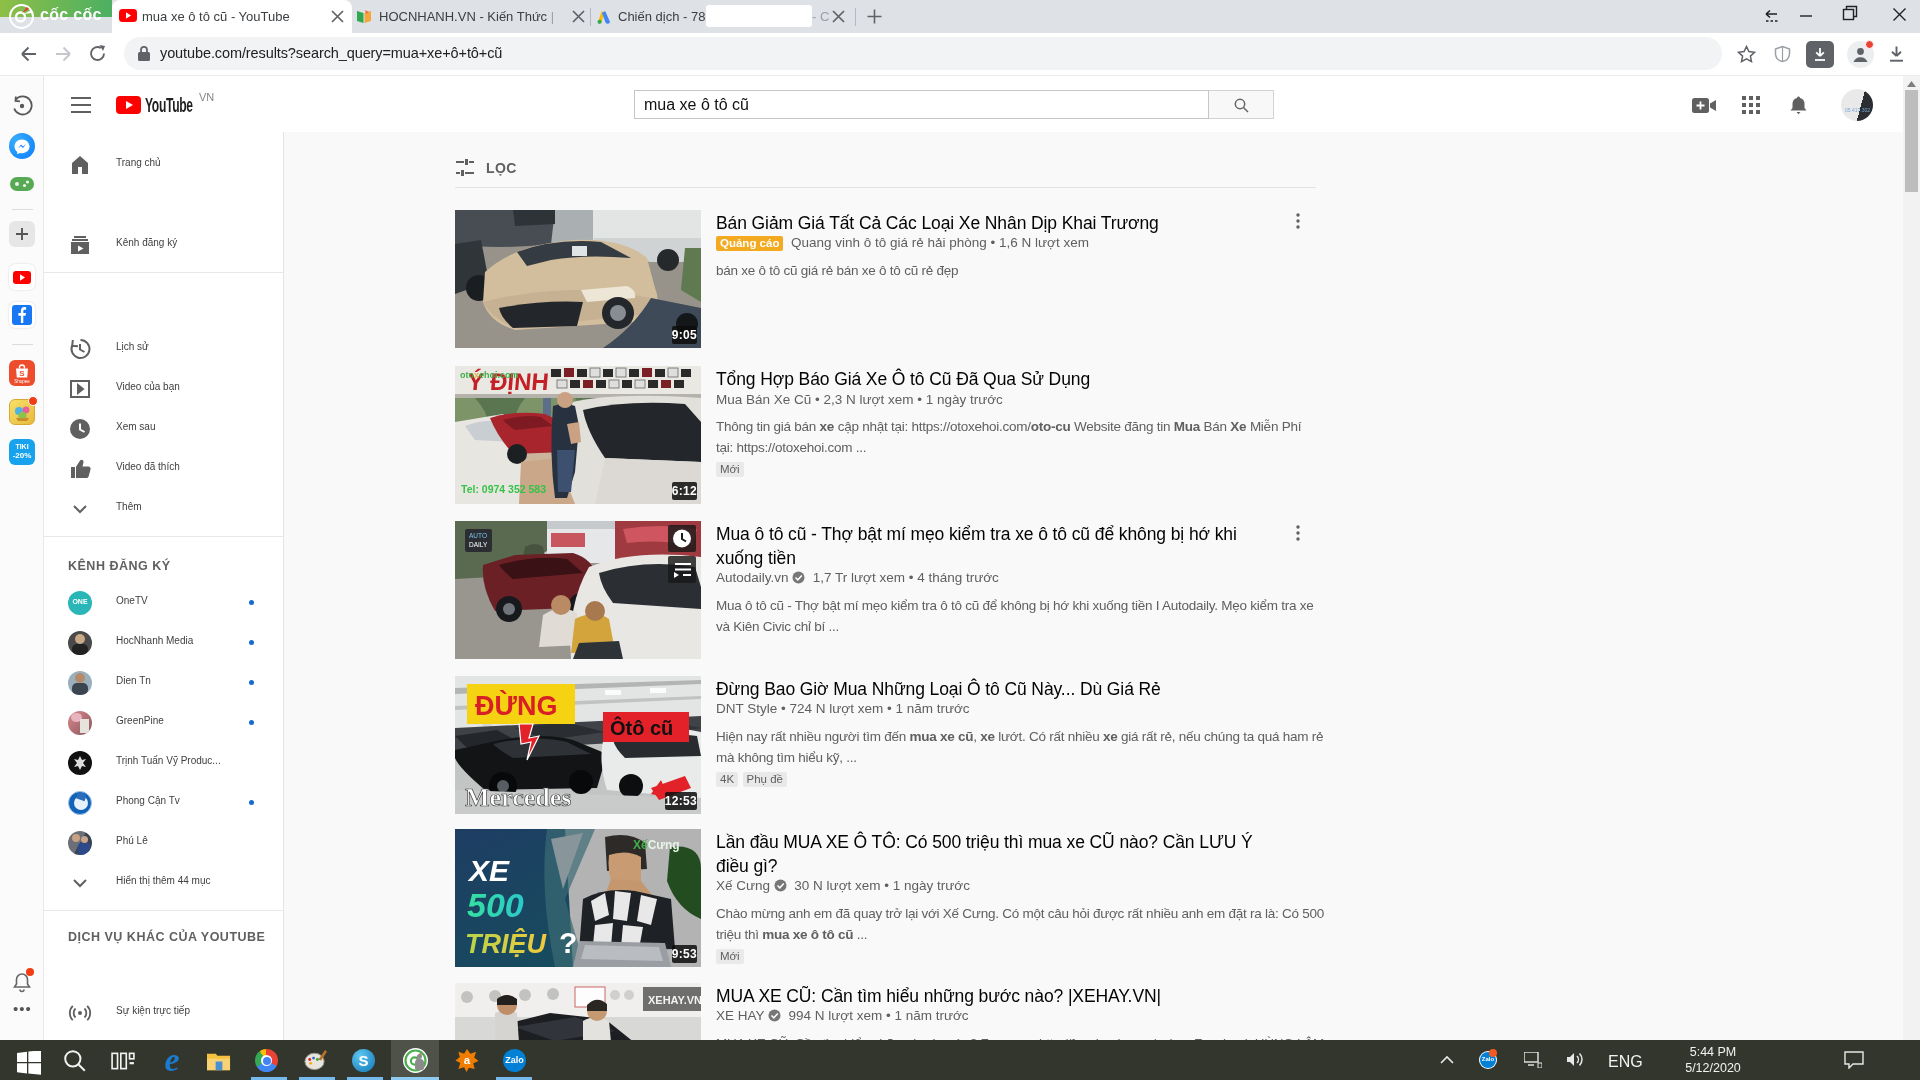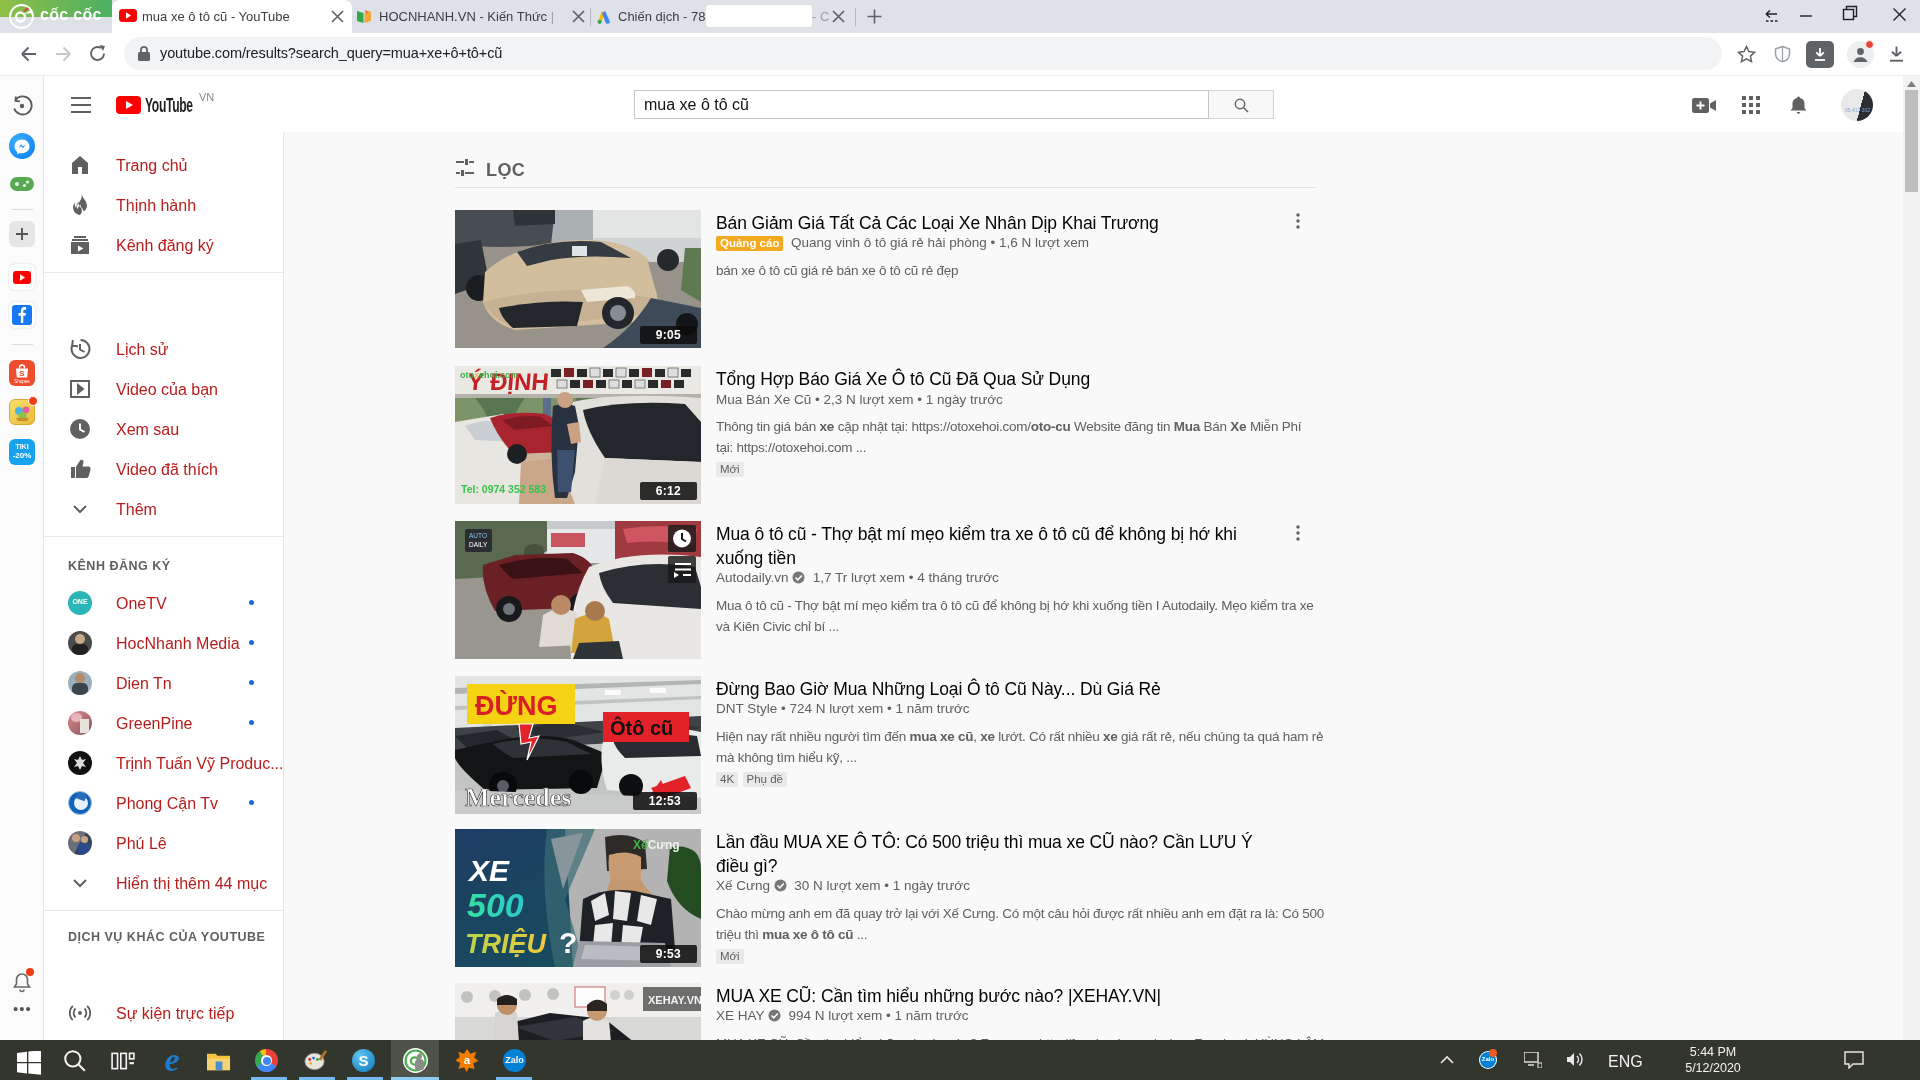--- a/index.html
+++ b/index.html
@@ -26,35 +26,35 @@
   
   #masthead { left:44px; top:76px; width:1876px; height:56px; background:#fff; }
   #searchbox { left:634px; top:90px; width:575px; height:29px; background:#fff; border:1px solid #c6c6c6; }
   #searchtext { left:644px; top:96px; font-size:16px; color:#111; }
   #searchbtn { left:1209px; top:90px; width:65px; height:29px; background:#f8f8f8; border:1px solid #d3d3d3; border-left:none; }
 
   
   #guide { left:44px; top:132px; width:240px; height:908px; background:#fff; border-right:1px solid #e5e5e5; }
   .gitem { position:absolute; left:0; width:240px; height:40px; }
   .gicon { position:absolute; left:24px; top:8px; width:24px; height:24px; }
-  .glabel { position:absolute; left:72px; top:12px; font-size:16px; color:#b91c1c; }
+  .glabel { position:absolute; left:72px; top:12px; font-size:10px; color:#404040; }
   .ghead { position:absolute; left:24px; font-size:12.5px; font-weight:bold; color:#606060; letter-spacing:.5px; }
   .gdiv { position:absolute; left:0; width:239px; height:1px; background:#e8e8e8; }
   .avatar24 { position:absolute; left:24px; top:8px; width:24px; height:24px; border-radius:50%; overflow:hidden; }
   .bluedot { position:absolute; left:205px; top:17px; width:5px; height:5px; border-radius:50%; background:#1769d6; }
 
   
   #content { left:284px; top:132px; width:1619px; height:908px; background:#f9f9f9; }
   .vtitle { position:absolute; font-size:17.5px; color:#030303; line-height:24px; letter-spacing:-0.1px; }
   .vmeta { position:absolute; font-size:13.5px; color:#606060; }
   .vdesc { position:absolute; font-size:13.5px; color:#606060; line-height:20.5px; letter-spacing:-0.25px; }
   .badge { display:inline-block; background:#e9e9e9; color:#606060; font-size:11.5px; padding:1px 4px 2px; border-radius:2px; }
   .adbadge { display:inline-block; background:#f3aa21; color:#fff; font-size:11.5px; font-weight:bold; padding:1px 4px 2px; border-radius:2px; }
   .thumb { position:absolute; left:455px; width:246px; height:138px; overflow:hidden; }
-  .dur { position:absolute; right:4px; bottom:4px; background:rgba(12,12,12,.85); color:#fff; font-size:12px; font-weight:bold; padding:2px 16px; border-radius:2px; letter-spacing:.3px; }
+  .dur { position:absolute; right:4px; bottom:4px; background:rgba(12,12,12,.85); color:#fff; font-size:12px; font-weight:bold; padding:2px 0; border-radius:2px; letter-spacing:.3px; }
   .dots3 { position:absolute; left:1289px; width:18px; height:18px; }
 
   
   #taskbar { left:0; top:1040px; width:1920px; height:40px; background:#33362c; }
   .tbicon { position:absolute; top:8px; width:24px; height:24px; }
   .tbline { position:absolute; top:1077px; height:3px; background:#76b9ed; }
 </style>
 </head>
 <body>
 
@@ -280,26 +280,20 @@
   </svg>
 <div class="abs" style="left:1905px;top:90px;width:13px;height:102px;background:#bdbdbd"></div>
 
 <div class="abs" id="guide">
   <div class="gitem" style="top:13px">
     <svg class="gicon" viewBox="0 0 24 24">
         <path d="M4 10 L12 3 L20 10 V21 H14 V14 H10 V21 H4 Z" fill="#606060"></path>
       </svg>
     <div class="glabel">Trang chủ</div>
   </div>
-  <div class="gitem" style="top:53px">
-    <svg class="gicon" viewBox="0 0 24 24">
-        <path d="M13.5 1 C13.5 1 14.5 4.5 12 8 C10.5 10 9 11.5 9 14 A3.5 3.5 0 0 0 10 16.3 C10 14 11 12.7 12.5 11.5 C12.5 13.5 13 14.2 14 15.3 C14.8 16.2 15.5 17.2 15.4 18.5 A7 7 0 0 0 19 13 C19 8 15 6 13.5 1 Z M12 22 A7.5 7.5 0 0 1 7 9.5 C6.5 12 7 13.6 8 15 C8.5 11 10 9.5 10.5 8.8 C10.2 12.3 11.5 13.4 12.6 14.6 C13.6 15.7 14 16.6 13.8 18 A4 4 0 0 1 12 22 Z" fill="#606060"></path>
-      </svg>
-    <div class="glabel">Thịnh hành</div>
-  </div>
   <div class="gitem" style="top:93px">
     <svg class="gicon" viewBox="0 0 24 24">
         <path d="M4 6 H20 V8 H4 Z M6 3 H18 V5 H6 Z M3 9 H21 V21 H3 Z M10 12.5 L15.5 15.5 L10 18.5 Z" fill="#606060" fill-rule="evenodd"></path>
       </svg>
     <div class="glabel">Kênh đăng ký</div>
   </div>
   <div class="gdiv" style="top:140px"></div>
   <div class="gitem" style="top:197px">
     <svg class="gicon" viewBox="0 0 24 24">
       <path d="M12.5 3 A9 9 0 1 1 4.2 8.5" fill="none" stroke="#606060" stroke-width="2"></path>
@@ -415,21 +409,21 @@
   <g stroke="#606060" stroke-width="2">
     <path d="M1 4 H9 M14 4 H19 M1 15 H5 M10 15 H19"></path>
   </g>
   <g fill="#606060">
     <rect x="10" y="1" width="3" height="6"></rect>
     <rect x="6" y="12" width="3" height="6"></rect>
     <rect x="1" y="8" width="18" height="2" opacity="0"></rect>
   </g>
   <path d="M1 9.5 H19" stroke="#606060" stroke-width="2" opacity="0"></path>
 </svg>
-<div class="abs" style="left:486px;top:160px;font-size:18px;font-weight:bold;color:#606060;letter-spacing:.4px">LỌC</div>
+<div class="abs" style="left:486px;top:160px;font-size:14px;font-weight:bold;color:#606060;letter-spacing:.4px">LỌC</div>
 <div class="abs" style="left:455px;top:187px;width:861px;height:1px;background:#e3e3e3"></div>
 
 <div class="thumb" style="top:210px"><svg width="246" height="138" viewBox="0 0 246 138">
   <rect width="246" height="138" fill="#97928a"></rect>
   <rect x="0" y="0" width="246" height="32" fill="#aab0b2"></rect>
   <path d="M0 0 H100 L96 34 Q40 40 0 34 Z" fill="#474d53"></path>
   <path d="M58 0 H100 V14 L60 16 Z" fill="#2e3338"></path>
   <rect x="138" y="0" width="108" height="30" fill="#e3e5e5"></rect>
   <path d="M138 28 H246 V52 H196 Q150 46 138 28" fill="#cfd3d4"></path>
   <circle cx="213" cy="50" r="11" fill="#26292c"></circle>

